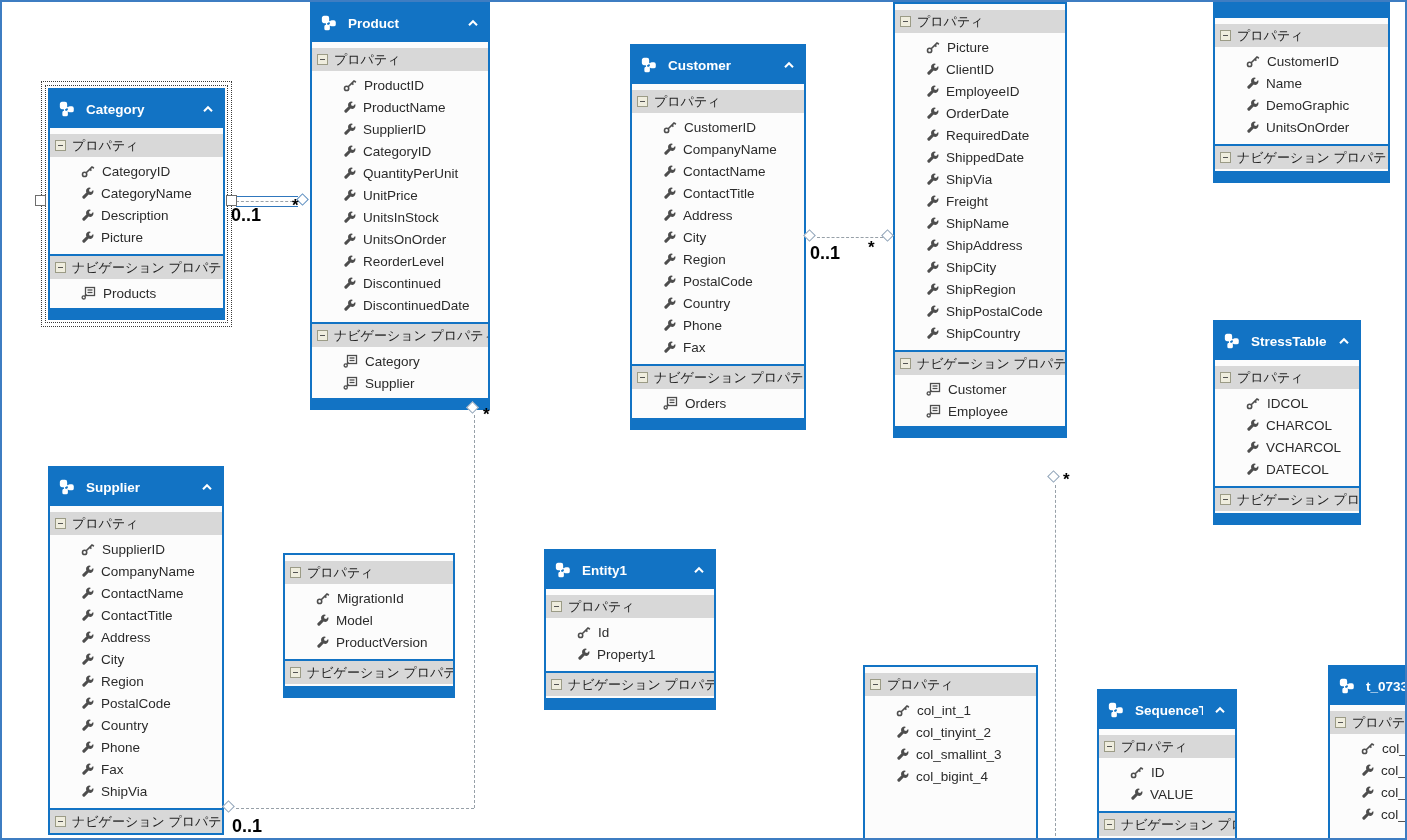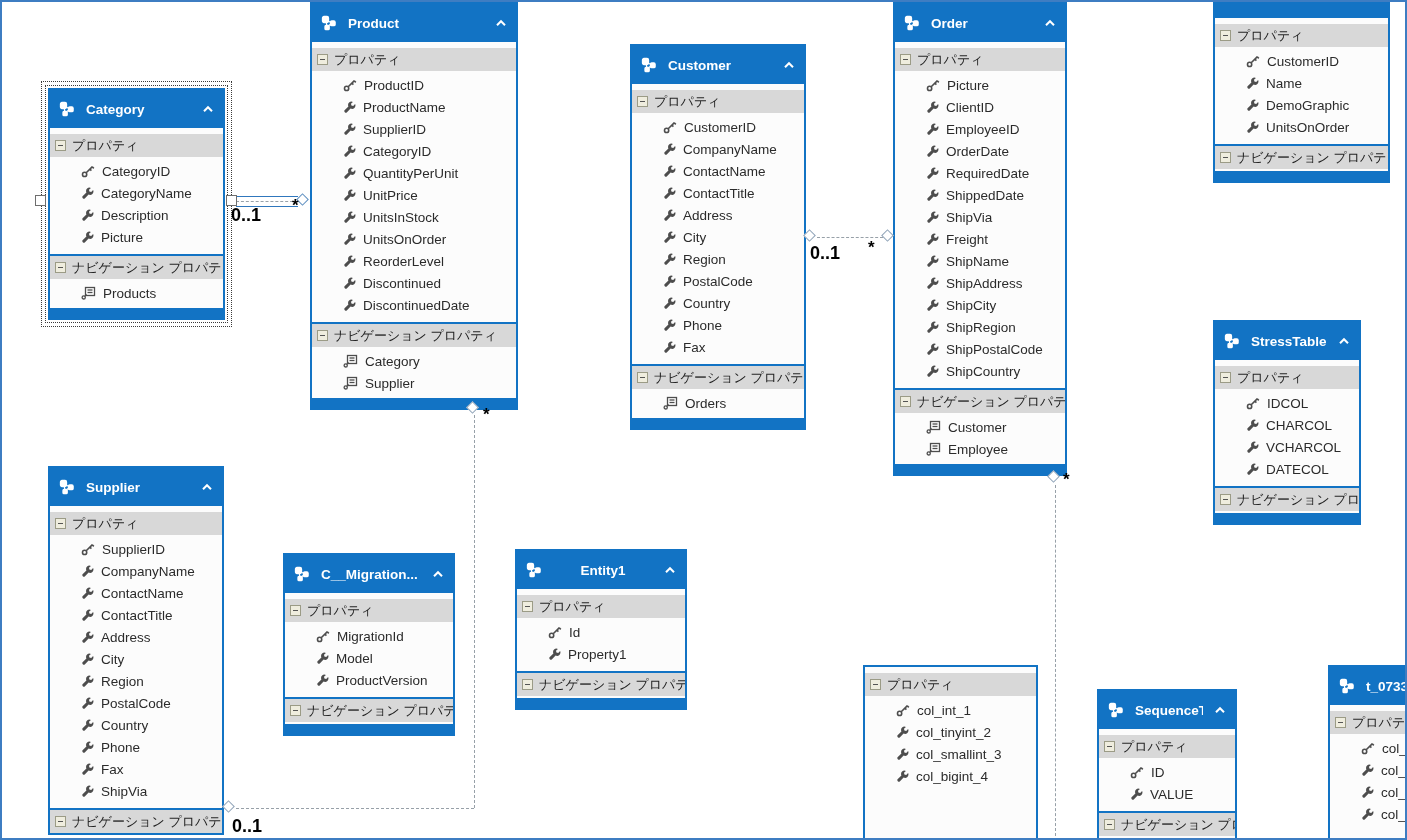--- a/index.html
+++ b/index.html
@@ -139,21 +139,21 @@
                   <circle cx="2.7" cy="11.4" r="1.6"></circle>
                   <line x1="3.9" y1="10.2" x2="5.6" y2="8.5"></line>
                 </g>
               </svg>
             </span>
             <span>Products</span>
           </div>
         </div>
         <div class="bottom-bar"></div>
       </div>
-      <div class="entity" style="left: 310px; top: 2px; width: 208px;">
+      <div class="entity" style="left: 310px; top: 2px; width: 180px;">
         <div class="ent-header">
           <span class="ent-icon">
             <svg width="16" height="16" viewBox="0 0 16 16">
               <g stroke="#fff" stroke-width="1.3" fill="#fff">
                 <line x1="5" y1="5" x2="11" y2="8"></line>
                 <line x1="5" y1="5" x2="6" y2="12"></line>
                 <line x1="11" y1="8" x2="6" y2="12"></line>
                 <rect x="1.5" y="1.5" width="6" height="6" rx="1.5"></rect>
                 <rect x="9.5" y="6" width="4.6" height="4.6" rx="1.2"></rect>
                 <rect x="4" y="10.5" width="4.2" height="4.2" rx="1"></rect>
@@ -442,40 +442,20 @@
                   <line x1="3.9" y1="10.2" x2="5.6" y2="8.5"></line>
                 </g>
               </svg>
             </span>
             <span>Orders</span>
           </div>
         </div>
         <div class="bottom-bar"></div>
       </div>
       <div class="entity" style="left: 893px; top: 2px; width: 174px;">
-        <div class="ent-header">
-          <span class="ent-icon">
-            <svg width="16" height="16" viewBox="0 0 16 16">
-              <g stroke="#fff" stroke-width="1.3" fill="#fff">
-                <line x1="5" y1="5" x2="11" y2="8"></line>
-                <line x1="5" y1="5" x2="6" y2="12"></line>
-                <line x1="11" y1="8" x2="6" y2="12"></line>
-                <rect x="1.5" y="1.5" width="6" height="6" rx="1.5"></rect>
-                <rect x="9.5" y="6" width="4.6" height="4.6" rx="1.2"></rect>
-                <rect x="4" y="10.5" width="4.2" height="4.2" rx="1"></rect>
-              </g>
-            </svg>
-          </span>
-          <span class="ent-title">Order</span>
-          <span class="chevron">
-            <svg width="12" height="8" viewBox="0 0 12 8">
-              <polyline points="2,6.2 6,2.2 10,6.2" fill="none" stroke="#fff" stroke-width="2"></polyline>
-            </svg>
-          </span>
-        </div>
         <div class="section-bar">
           <span class="minus-box">
             <i></i>
           </span>
           <span>プロパティ</span>
         </div>
         <div class="rows">
           <div class="row">
             <span class="ic">
               <svg width="14" height="14" viewBox="0 0 14 14">
@@ -884,40 +864,20 @@
           </div>
         </div>
         <div class="section-bar nav">
           <span class="minus-box">
             <i></i>
           </span>
           <span>ナビゲーション プロパティ</span>
         </div>
       </div>
       <div class="entity" style="left: 283px; top: 553px; width: 172px;">
-        <div class="ent-header">
-          <span class="ent-icon">
-            <svg width="16" height="16" viewBox="0 0 16 16">
-              <g stroke="#fff" stroke-width="1.3" fill="#fff">
-                <line x1="5" y1="5" x2="11" y2="8"></line>
-                <line x1="5" y1="5" x2="6" y2="12"></line>
-                <line x1="11" y1="8" x2="6" y2="12"></line>
-                <rect x="1.5" y="1.5" width="6" height="6" rx="1.5"></rect>
-                <rect x="9.5" y="6" width="4.6" height="4.6" rx="1.2"></rect>
-                <rect x="4" y="10.5" width="4.2" height="4.2" rx="1"></rect>
-              </g>
-            </svg>
-          </span>
-          <span class="ent-title">C__Migration...</span>
-          <span class="chevron">
-            <svg width="12" height="8" viewBox="0 0 12 8">
-              <polyline points="2,6.2 6,2.2 10,6.2" fill="none" stroke="#fff" stroke-width="2"></polyline>
-            </svg>
-          </span>
-        </div>
         <div class="section-bar">
           <span class="minus-box">
             <i></i>
           </span>
           <span>プロパティ</span>
         </div>
         <div class="rows">
           <div class="row">
             <span class="ic">
               <svg width="14" height="14" viewBox="0 0 14 14">
@@ -947,21 +907,21 @@
           </div>
         </div>
         <div class="section-bar nav">
           <span class="minus-box">
             <i></i>
           </span>
           <span>ナビゲーション プロパティ</span>
         </div>
         <div class="bottom-bar"></div>
       </div>
-      <div class="entity" style="left: 515px; top: 549px; width: 172px; text-align: center;">
+      <div class="entity" style="left: 544px; top: 549px; width: 172px;">
         <div class="ent-header">
           <span class="ent-icon">
             <svg width="16" height="16" viewBox="0 0 16 16">
               <g stroke="#fff" stroke-width="1.3" fill="#fff">
                 <line x1="5" y1="5" x2="11" y2="8"></line>
                 <line x1="5" y1="5" x2="6" y2="12"></line>
                 <line x1="11" y1="8" x2="6" y2="12"></line>
                 <rect x="1.5" y="1.5" width="6" height="6" rx="1.5"></rect>
                 <rect x="9.5" y="6" width="4.6" height="4.6" rx="1.2"></rect>
                 <rect x="4" y="10.5" width="4.2" height="4.2" rx="1"></rect>

